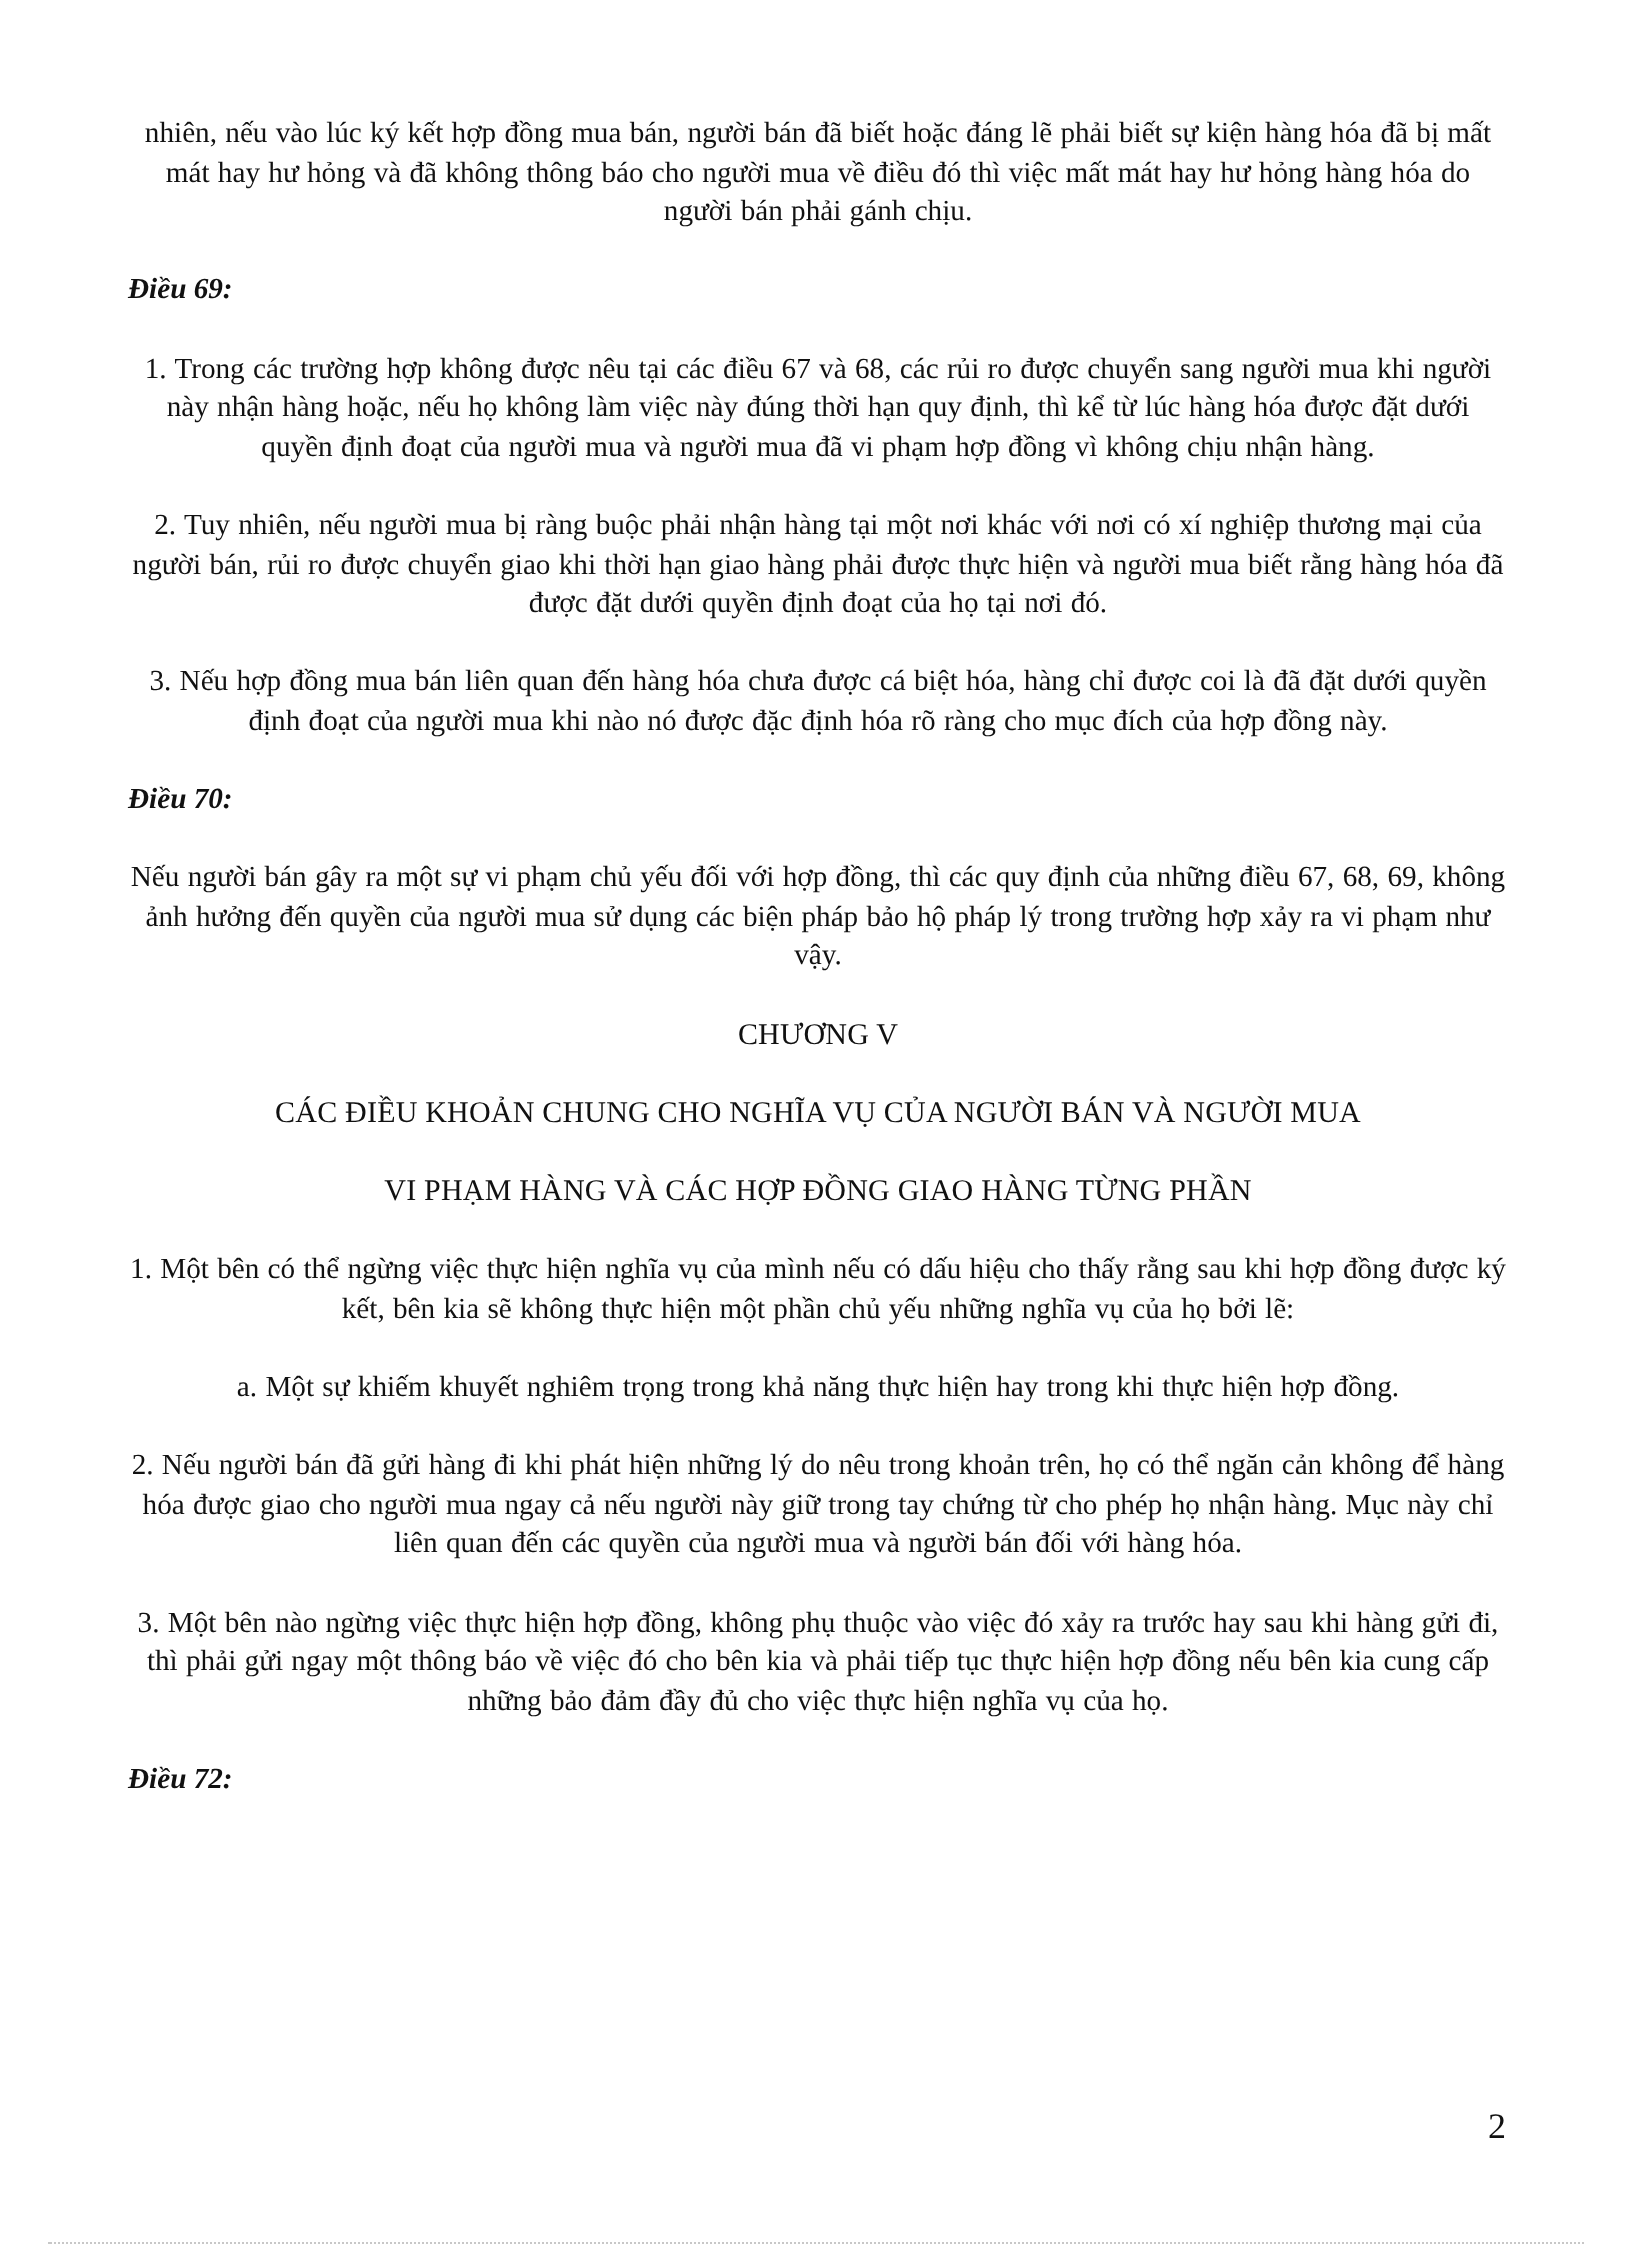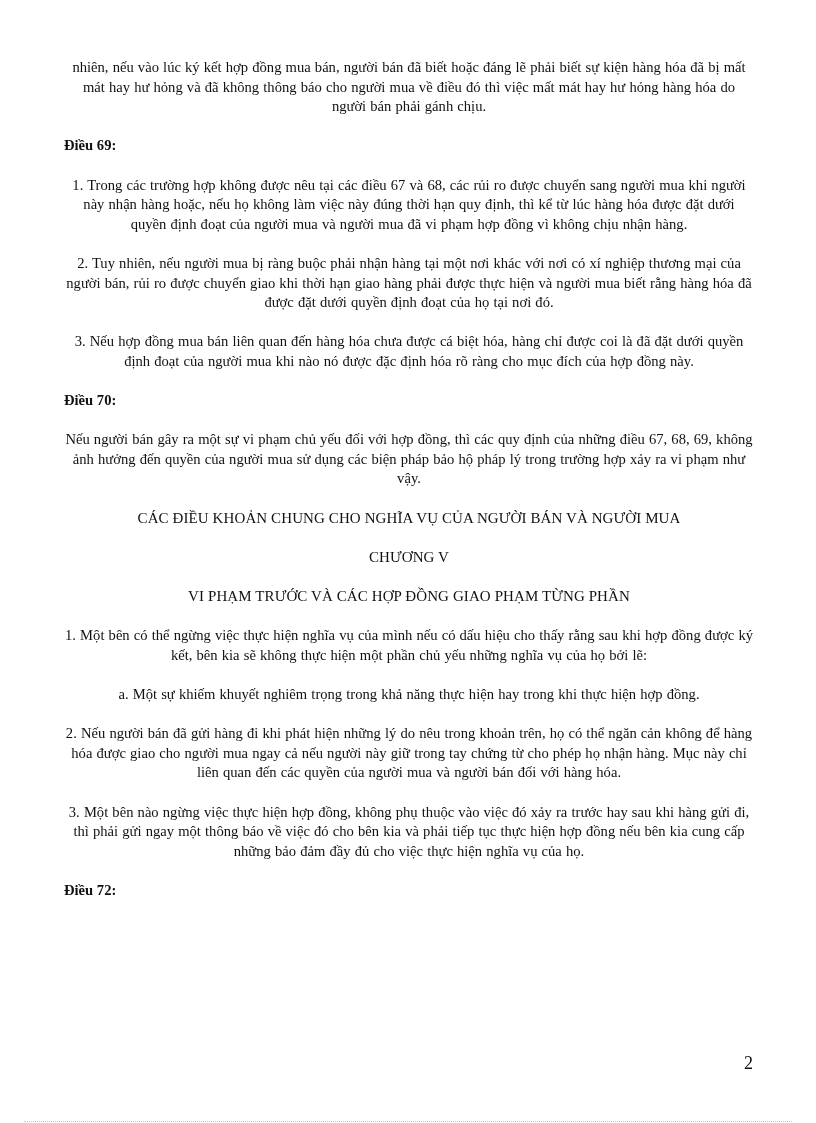--- a/index.html
+++ b/index.html
@@ -24,20 +24,21 @@
       line-height: 19.6px;
     }
     .para {
       margin: 0 0 19.6px 0;
       text-align: center;
       word-spacing: 0.5px;
     }
     .heading {
       font-weight: bold;
       margin: 0 0 19.6px 0;
+      font-style: italic;
     }
     .center-title {
       text-align: center;
       margin: 0 0 19.6px 0;
       font-size: 15px;
       letter-spacing: 0.1px;
     }
     .page-number {
       position: absolute;
       left: 744px;
@@ -58,23 +59,23 @@
 <body>
 
 <div class="page">
   <p class="para">nhiên,  nếu vào lúc ký kết hợp đồng mua bán, người bán đã biết hoặc đáng lẽ phải biết sự kiện hàng hóa đã bị mất mát hay hư hỏng và đã không thông báo cho người mua về điều đó thì việc mất mát hay hư hỏng hàng hóa do người bán phải gánh chịu.</p>
   <p class="heading">Điều 69:</p>
   <p class="para">1.  Trong các trường hợp không được nêu tại các điều 67 và 68, các rủi ro được chuyển sang người mua khi người này nhận hàng hoặc, nếu họ không làm việc này đúng thời hạn quy định,  thì kể từ lúc hàng hóa được đặt dưới quyền định đoạt của người mua và người mua đã vi phạm hợp đồng vì không chịu nhận hàng.</p>
   <p class="para">2.  Tuy nhiên,  nếu người mua bị ràng buộc phải nhận hàng tại một nơi khác với nơi có xí nghiệp  thương mại của người bán, rủi ro được chuyển giao khi thời hạn giao hàng phải được thực hiện và người mua biết rằng hàng hóa đã được đặt dưới quyền định  đoạt của họ tại nơi đó.</p>
   <p class="para">3.  Nếu hợp đồng mua bán liên  quan đến hàng hóa chưa được cá biệt hóa, hàng chỉ được coi là đã đặt dưới quyền định  đoạt của người mua khi nào nó được đặc định hóa rõ ràng cho mục  đích của hợp đồng này.</p>
   <p class="heading">Điều 70:</p>
   <p class="para">Nếu người bán gây ra một sự vi phạm chủ yếu đối với hợp đồng, thì các quy định của những điều 67, 68, 69, không ảnh hưởng đến quyền của người mua sử dụng các biện pháp bảo hộ pháp lý trong trường hợp xảy ra vi phạm như vậy.</p>
+  <p class="center-title">CHƯƠNG V</p>
   <p class="center-title">CÁC ĐIỀU KHOẢN CHUNG CHO NGHĨA VỤ CỦA NGƯỜI BÁN VÀ NGƯỜI MUA</p>
-  <p class="center-title">CHƯƠNG V</p>
-  <p class="center-title">VI PHẠM TRƯỚC VÀ CÁC HỢP ĐỒNG GIAO PHẠM TỪNG PHẦN</p>
+  <p class="center-title">VI PHẠM HÀNG VÀ CÁC HỢP ĐỒNG GIAO HÀNG TỪNG PHẦN</p>
   <p class="para">1. Một bên có thể ngừng việc thực hiện nghĩa vụ của mình nếu có dấu hiệu cho thấy rằng sau khi hợp đồng được ký kết, bên kia sẽ không thực hiện một phần chủ yếu những nghĩa vụ của họ bởi lẽ:</p>
   <p class="para">a. Một sự khiếm khuyết nghiêm  trọng trong khả năng thực hiện hay trong khi thực hiện hợp đồng.</p>
   <p class="para">2. Nếu người bán đã gửi hàng đi khi phát hiện những lý do nêu trong khoản trên, họ có thể ngăn cản không để hàng hóa được giao cho người mua ngay cả nếu người này giữ trong tay chứng từ cho phép họ nhận hàng. Mục này chỉ liên quan đến các quyền của người mua và người bán đối với hàng hóa.</p>
   <p class="para">3. Một bên nào ngừng việc thực hiện hợp đồng, không phụ thuộc vào việc đó xảy ra trước hay sau khi hàng gửi đi, thì phải gửi ngay một thông báo về việc đó cho bên kia và phải tiếp tục thực hiện hợp đồng nếu bên kia cung cấp những bảo đảm đầy đủ cho việc thực hiện nghĩa vụ của họ.</p>
   <p class="heading">Điều 72:</p>
 </div>
 
 <div class="page-number">2</div>
 <div class="bottom-rule"></div>
 

